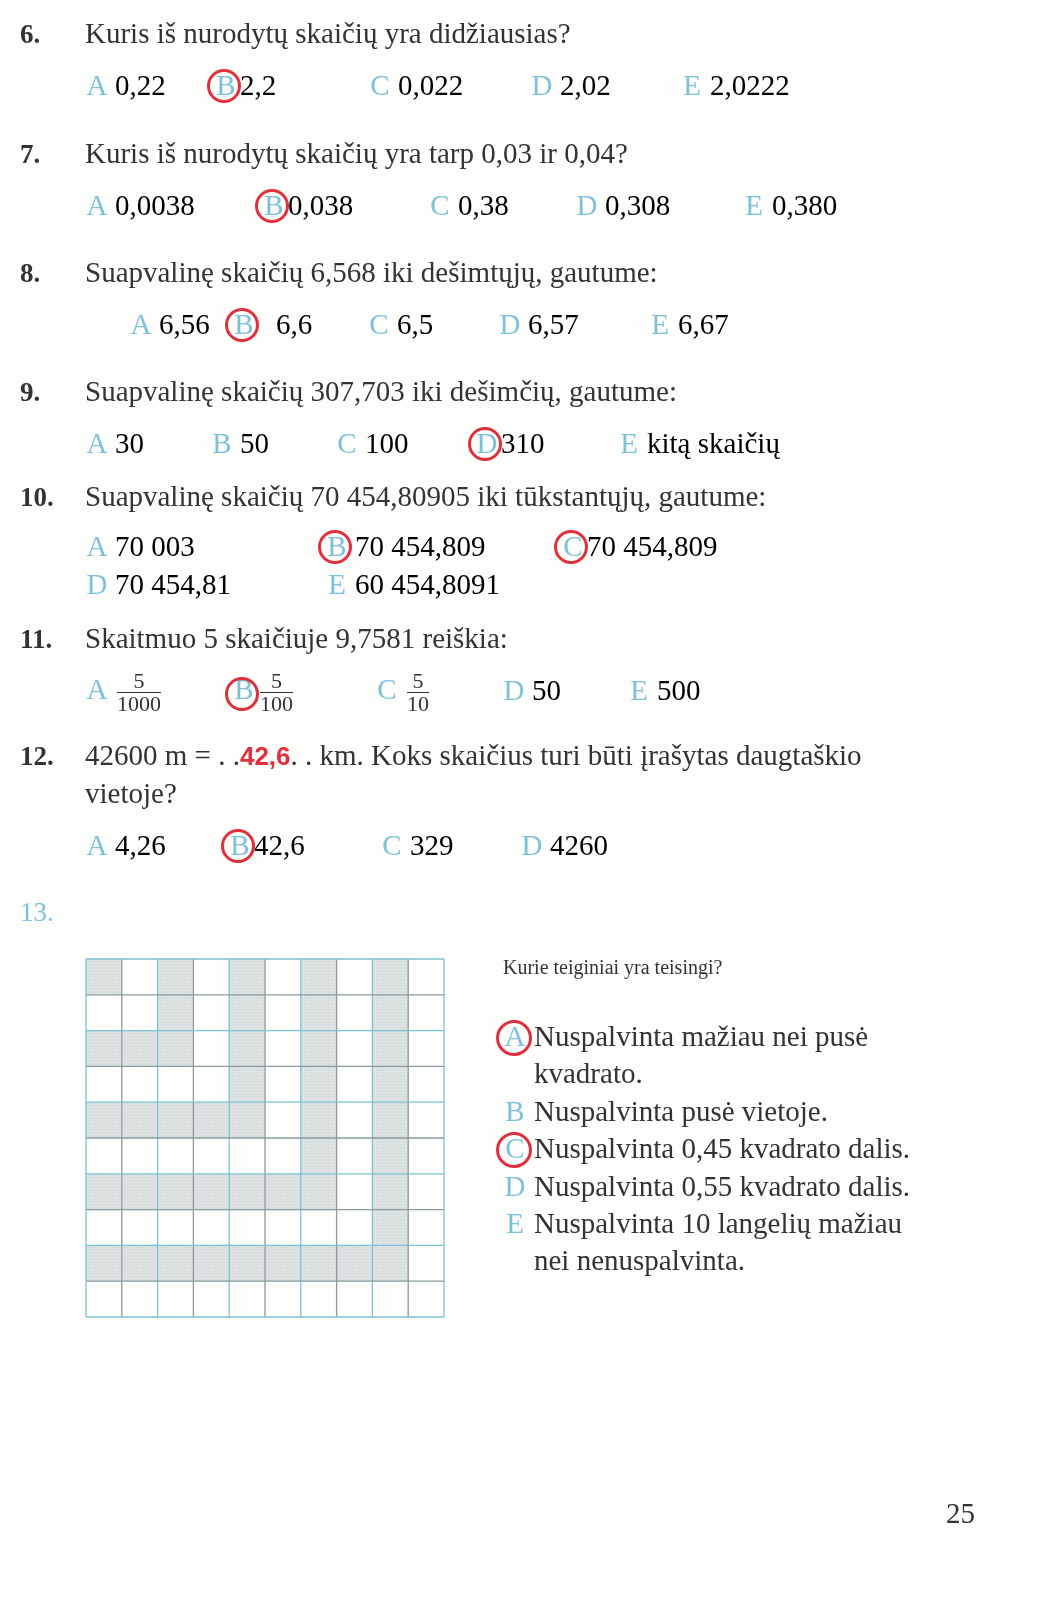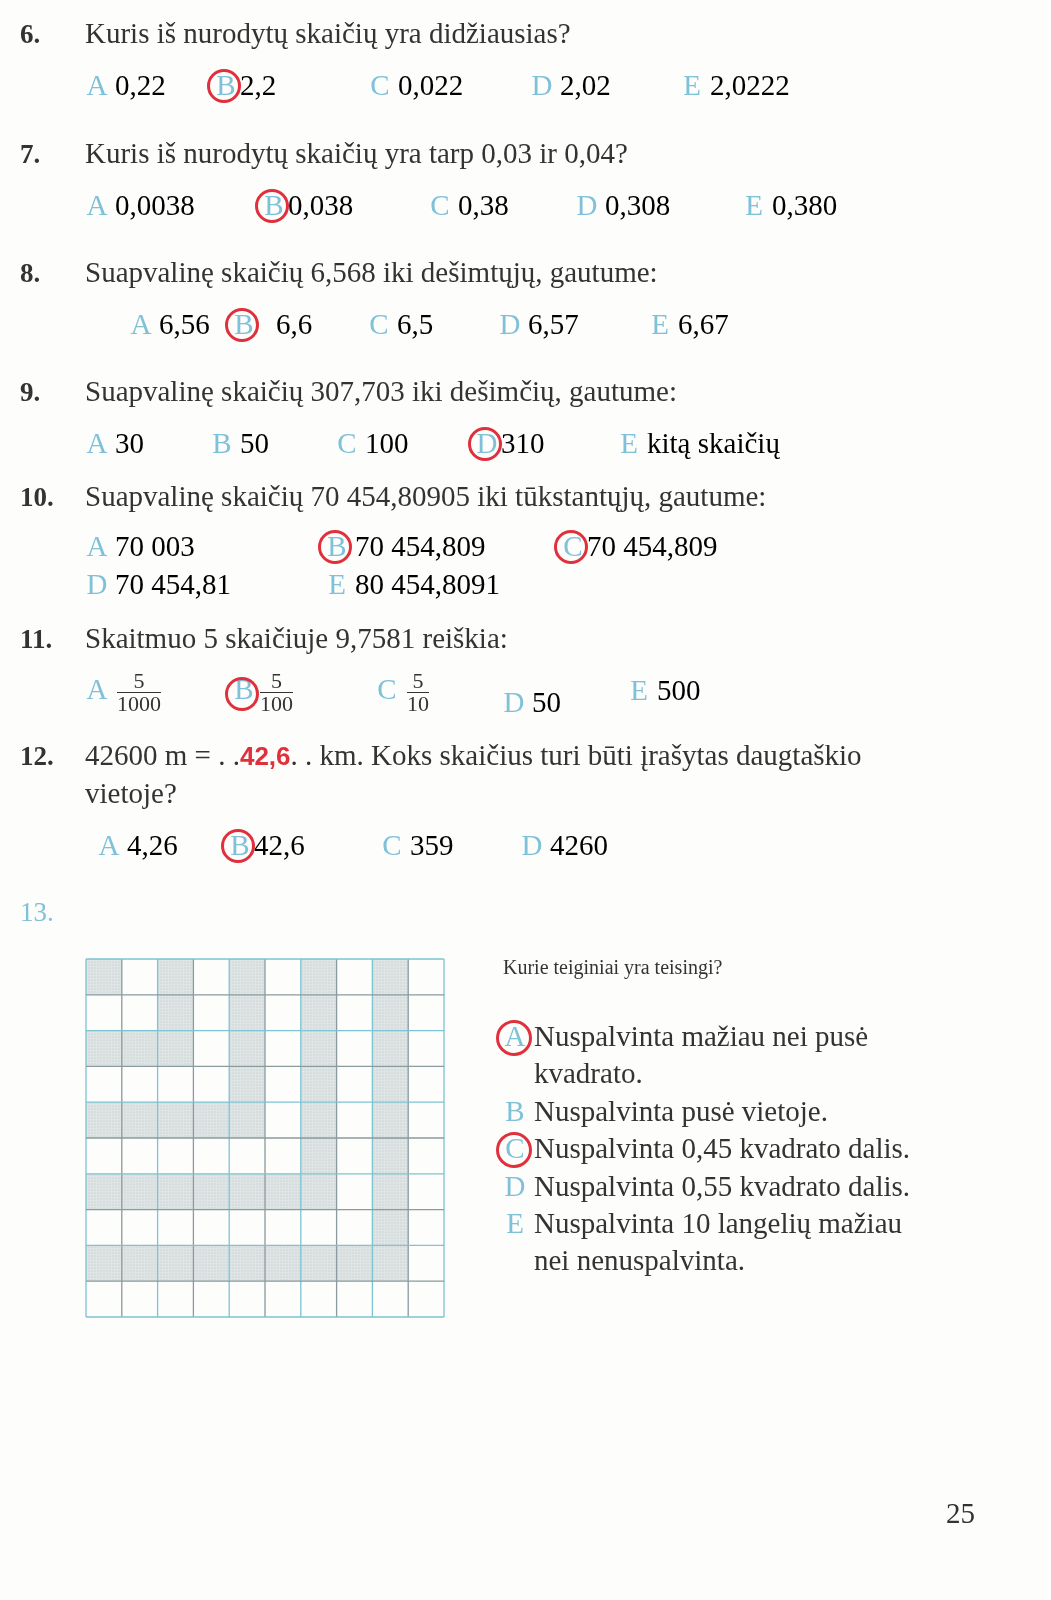--- a/index.html
+++ b/index.html
@@ -78,46 +78,46 @@
 </div>
 
 <div class="q" style="top:480px;">
   <span class="qnum" style="top:2px;">10.</span>
   <span class="qtext">Suapvalinę skaičių 70 454,80905 iki tūkstantųjų, gautume:</span>
   <div class="opts" style="top:50px;">
     <span class="opt" style="left:0px;"><span class="letter">A</span><span class="val">70 003</span></span>
     <span class="opt" style="left:240px;"><span class="letter"><span class="circle"></span><span>B</span></span><span class="val">70 454,809</span></span>
     <span class="opt" style="left:476px;"><span class="letter"><span class="circle"></span><span>C</span></span><span class="val" style="margin-left:2px;">70 454,809</span></span>
     <span class="opt" style="left:0px; top:38px;"><span class="letter">D</span><span class="val">70 454,81</span></span>
-    <span class="opt" style="left:240px; top:38px;"><span class="letter">E</span><span class="val">80 454,8091</span></span>
+    <span class="opt" style="left:240px; top:38px;"><span class="letter">E</span><span class="val">60 454,8091</span></span>
   </div>
 </div>
 
 <div class="q" style="top:622px;">
   <span class="qnum" style="top:2px;">11.</span>
   <span class="qtext">Skaitmuo 5 skaičiuje 9,7581 reiškia:</span>
   <div class="opts" style="top:48px;">
     <span class="opt" style="left:0px;"><span class="letter">A</span><span class="frac"><span class="num">5</span><span class="den">1000</span></span></span>
     <span class="opt" style="left:147px;"><span class="letter"><span class="circle" style="top:4px;"></span><span>B</span></span><span class="frac" style="margin-left:4px;"><span class="num">5</span><span class="den">100</span></span></span>
     <span class="opt" style="left:290px;"><span class="letter">C</span><span class="frac"><span class="num">5</span><span class="den">10</span></span></span>
-    <span class="opt" style="left:417px; top:16px;"><span class="letter">D</span><span class="val">50</span></span>
+    <span class="opt" style="left:417px; top:4px;"><span class="letter">D</span><span class="val">50</span></span>
     <span class="opt" style="left:542px; top:4px;"><span class="letter">E</span><span class="val">500</span></span>
   </div>
 </div>
 
 <div class="q" style="top:739px;">
   <span class="qnum" style="top:2px;">12.</span>
   <span class="qtext">
     <span>42600 m = . .</span><span class="red-answer">42,6</span><span>. . km.  Koks skaičius turi būti įrašytas daugtaškio</span>
   </span>
   <span class="qtext" style="top:38px;">vietoje?</span>
   <div class="opts" style="top:90px;">
-    <span class="opt" style="left:12px;"><span class="letter">A</span><span class="val">4,26</span></span>
+    <span class="opt" style="left:0px;"><span class="letter">A</span><span class="val">4,26</span></span>
     <span class="opt" style="left:143px;"><span class="letter"><span class="circle"></span><span>B</span></span><span class="val" style="margin-left:2px;">42,6</span></span>
-    <span class="opt" style="left:295px;"><span class="letter">C</span><span class="val">359</span></span>
+    <span class="opt" style="left:295px;"><span class="letter">C</span><span class="val">329</span></span>
     <span class="opt" style="left:435px;"><span class="letter">D</span><span class="val">4260</span></span>
   </div>
 </div>
 
 <span class="q13num">13.</span>
 
 <svg id="grid" width="360" height="362" xmlns="http://www.w3.org/2000/svg">
   <defs>
     <pattern id="dots" width="3" height="3" patternUnits="userSpaceOnUse">
       <rect width="3" height="3" fill="#dfe5e5"></rect>

